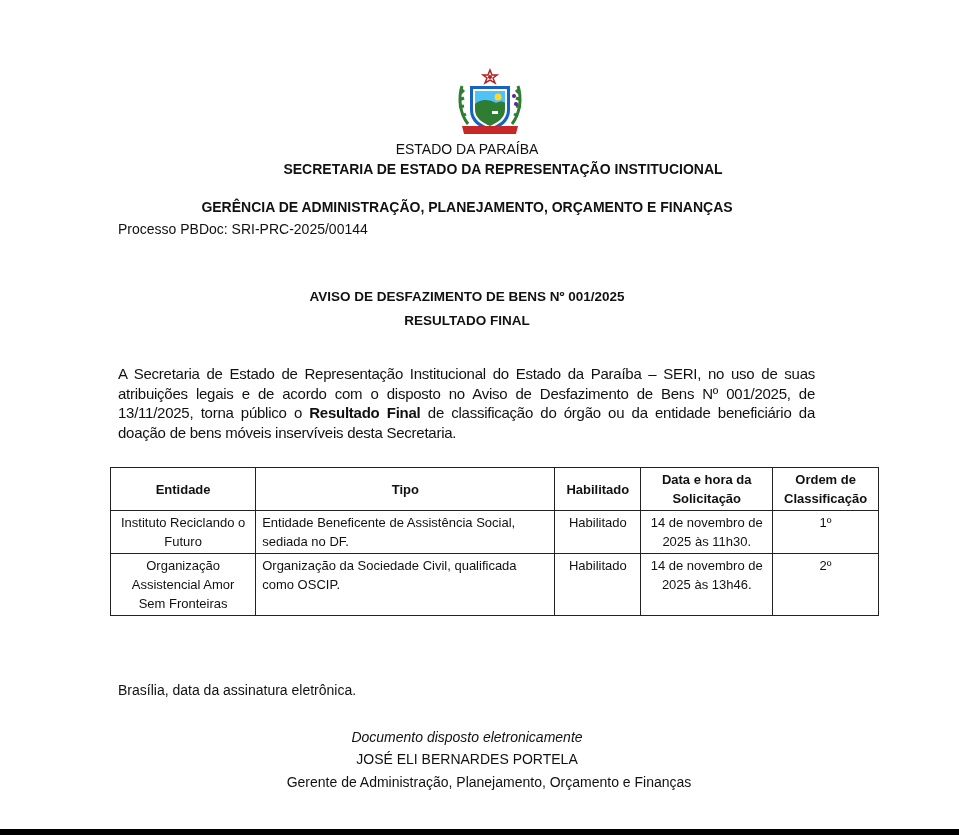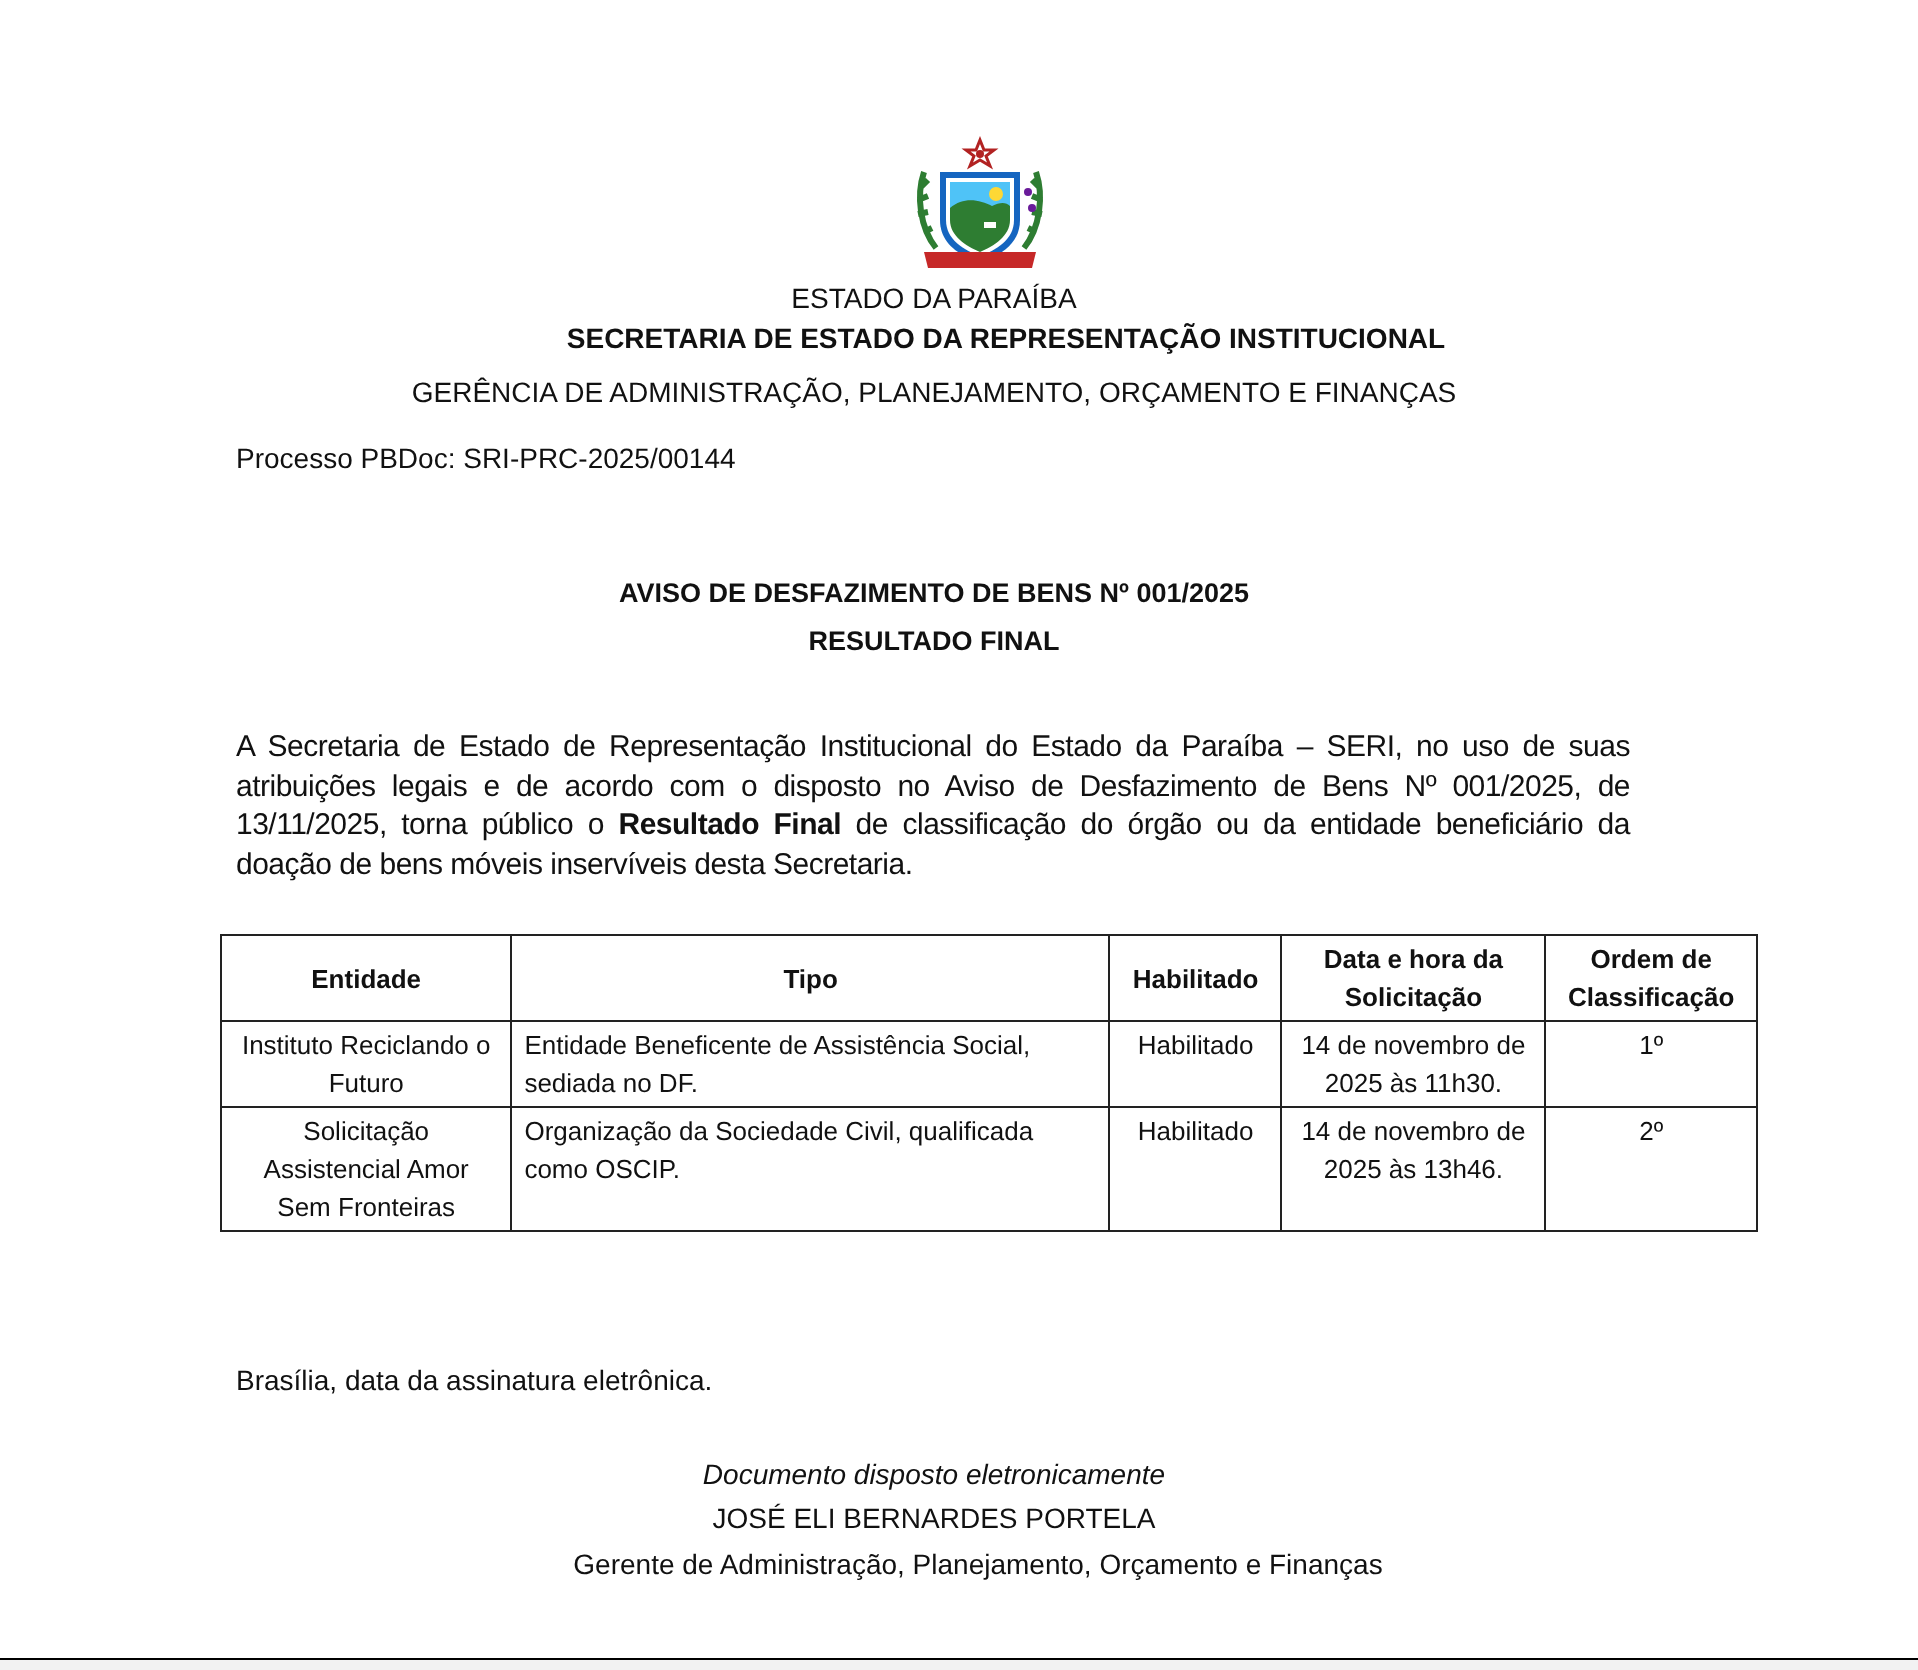--- a/index.html
+++ b/index.html
@@ -2,27 +2,27 @@
 <html><head>
 <meta charset="utf-8">
 <style>
   html, body { margin: 0; padding: 0; }
   body {
     width: 959px; height: 835px; background: #f2f2f2; overflow: hidden;
     font-family: "Liberation Sans", sans-serif; color: #111;
   }
   .page {
     position: absolute; left: 0; top: 0; width: 959px; height: 829px;
-    background: #ffffff; border-bottom: 1px solid #000000;
+    background: #ffffff; border-bottom: 6px solid #000000;
   }
   .crest { position: absolute; left: 456px; top: 68px; width: 68px; height: 70px; }
   .hdr { position: absolute; left: 0; width: 934px; text-align: center; font-size: 14px; line-height: 20px; }
   .hdr.l1 { top: 139px; }
   .hdr.l2 { top: 159px; font-weight: bold; padding-left: 36px; }
-  .hdr.l3 { top: 186px; }
+  .hdr.l3 { top: 197px; font-weight: bold; }
   .process { position: absolute; left: 118px; top: 221px; font-size: 14px; }
   .title { position: absolute; left: 0; width: 934px; text-align: center; font-weight: bold; font-size: 13.5px; }
   .title.t1 { top: 289px; }
   .title.t2 { top: 313px; }
   .para {
     position: absolute; left: 118px; top: 364px; width: 697px;
     font-size: 15px; line-height: 19.5px; text-align: justify; letter-spacing: -0.25px;
   }
   table.results {
     position: absolute; left: 110px; top: 467px; width: 769px;
@@ -89,21 +89,21 @@
     </thead>
     <tbody>
       <tr>
         <td class="c">Instituto Reciclando o Futuro</td>
         <td class="l">Entidade Beneficente de Assistência Social, sediada no DF.</td>
         <td class="c">Habilitado</td>
         <td class="c">14 de novembro de 2025 às 11h30.</td>
         <td class="c">1º</td>
       </tr>
       <tr>
-        <td class="c">Solicitação Assistencial Amor Sem Fronteiras</td>
+        <td class="c">Organização Assistencial Amor Sem Fronteiras</td>
         <td class="l">Organização da Sociedade Civil, qualificada como OSCIP.</td>
         <td class="c">Habilitado</td>
         <td class="c">14 de novembro de 2025 às 13h46.</td>
         <td class="c">2º</td>
       </tr>
     </tbody>
   </table>
 
   <div class="city">Brasília, data da assinatura eletrônica.</div>
 

